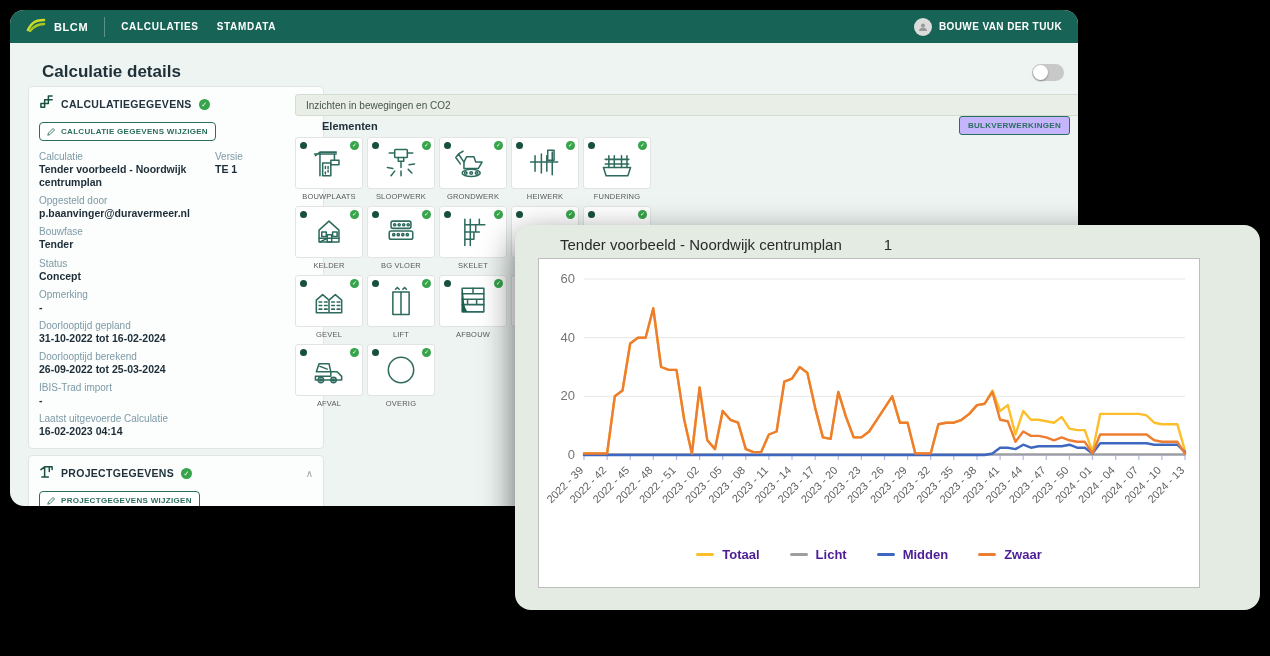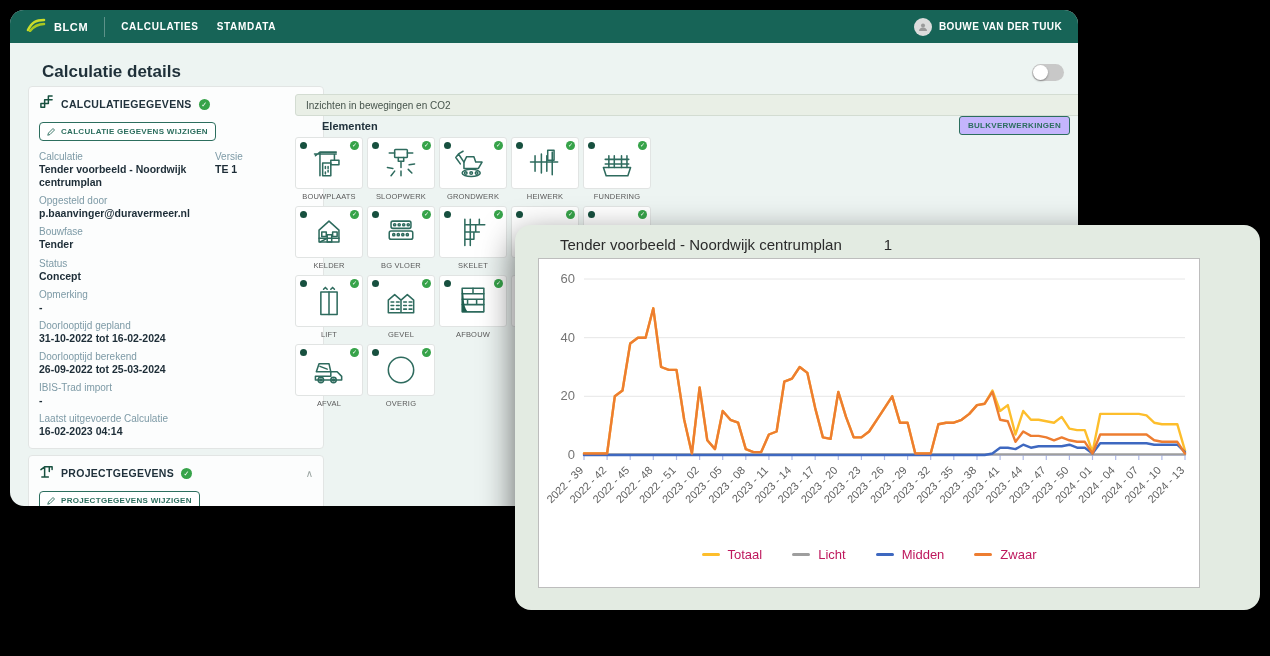--- a/index.html
+++ b/index.html
@@ -48,21 +48,21 @@
          font-size:6px;line-height:9px;text-align:center;}
   .tile-label{font-size:7.5px;color:#5a5a5a;text-align:center;margin-top:3px;letter-spacing:.2px;height:9px;overflow:hidden;}
   
   .overlay{position:absolute;left:515px;top:225px;width:745px;height:385px;background:#e3ebe2;border-radius:16px;
            box-shadow:0 12px 34px rgba(0,0,0,.6);}
   .overlay-title{position:absolute;left:45px;top:11px;font-size:15px;color:#2b2b2b;display:flex;gap:42px;}
   .chart-panel{position:absolute;left:23px;top:33px;width:662px;height:330px;background:#fff;border:1px solid #bdbdbd;box-sizing:border-box;}
   .legend{position:absolute;left:0;right:0;top:288px;display:flex;justify-content:center;gap:30px;align-items:center;}
   .legend-item{display:flex;align-items:center;gap:8px;cursor:pointer;}
   .legend-dash{width:18px;height:3px;border-radius:2px;}
-  .legend-text{font-size:13px;font-weight:normal;color:#be185d;}
+  .legend-text{font-size:13px;font-weight:bold;color:#4c1d95;}
   svg text{font-family:"Liberation Sans","DejaVu Sans",sans-serif;}
   .tile svg{stroke:#2e6b5e;fill:none;stroke-width:1.7;stroke-linecap:round;stroke-linejoin:round;}
   .hicon svg{stroke:#17503f;fill:none;stroke-width:1.6;stroke-linecap:round;stroke-linejoin:round;}
 </style>
 </head>
 <body>
 
 <div class="window">
   <div class="nav">
     <div class="brand">
@@ -308,36 +308,36 @@
             <path d="M9 27l15-9 15 9M13 25v9m22-9v9M20 30h8"></path>
           </svg>
         </div>
         <div class="tile-label"></div>
       </div>
       <div class="tile-cell">
         <div class="tile">
           <span class="dot"></span>
           <span class="badge">✓</span>
           <svg width="44" height="38" viewBox="0 0 48 42">
+            <path d="M10 34V20l7-6 7 6v14zM24 34V20l7-6 7 6v14z"></path>
+            <path d="M13 22h3m3 0h3m-9 4h3m3 0h3m-9 4h3m3 0h3M27 22h3m3 0h3m-9 4h3m3 0h3m-9 4h3m3 0h3"></path>
+          </svg>
+        </div>
+        <div class="tile-label">GEVEL</div>
+      </div>
+      <div class="tile-cell">
+        <div class="tile">
+          <span class="dot"></span>
+          <span class="badge">✓</span>
+          <svg width="44" height="38" viewBox="0 0 48 42">
             <rect x="15" y="11" width="18" height="25"></rect>
             <path d="M24 11v25M18 8l2-2 2 2m4 0 2-2 2 2"></path>
           </svg>
         </div>
         <div class="tile-label">LIFT</div>
-      </div>
-      <div class="tile-cell">
-        <div class="tile">
-          <span class="dot"></span>
-          <span class="badge">✓</span>
-          <svg width="44" height="38" viewBox="0 0 48 42">
-            <path d="M10 34V20l7-6 7 6v14zM24 34V20l7-6 7 6v14z"></path>
-            <path d="M13 22h3m3 0h3m-9 4h3m3 0h3m-9 4h3m3 0h3M27 22h3m3 0h3m-9 4h3m3 0h3m-9 4h3m3 0h3"></path>
-          </svg>
-        </div>
-        <div class="tile-label">GEVEL</div>
       </div>
       <div class="tile-cell">
         <div class="tile">
           <span class="dot"></span>
           <span class="badge">✓</span>
           <svg width="44" height="38" viewBox="0 0 48 42">
             <rect x="12" y="7" width="24" height="26"></rect>
             <path d="M12 13h24M12 19h24M12 25h24M24 7v6m-6 6v6m10-6v6"></path>
             <path d="M12 7c3 9 0 18 6 26H12z" fill="#1d5c4d" stroke="none"></path>
           </svg>

